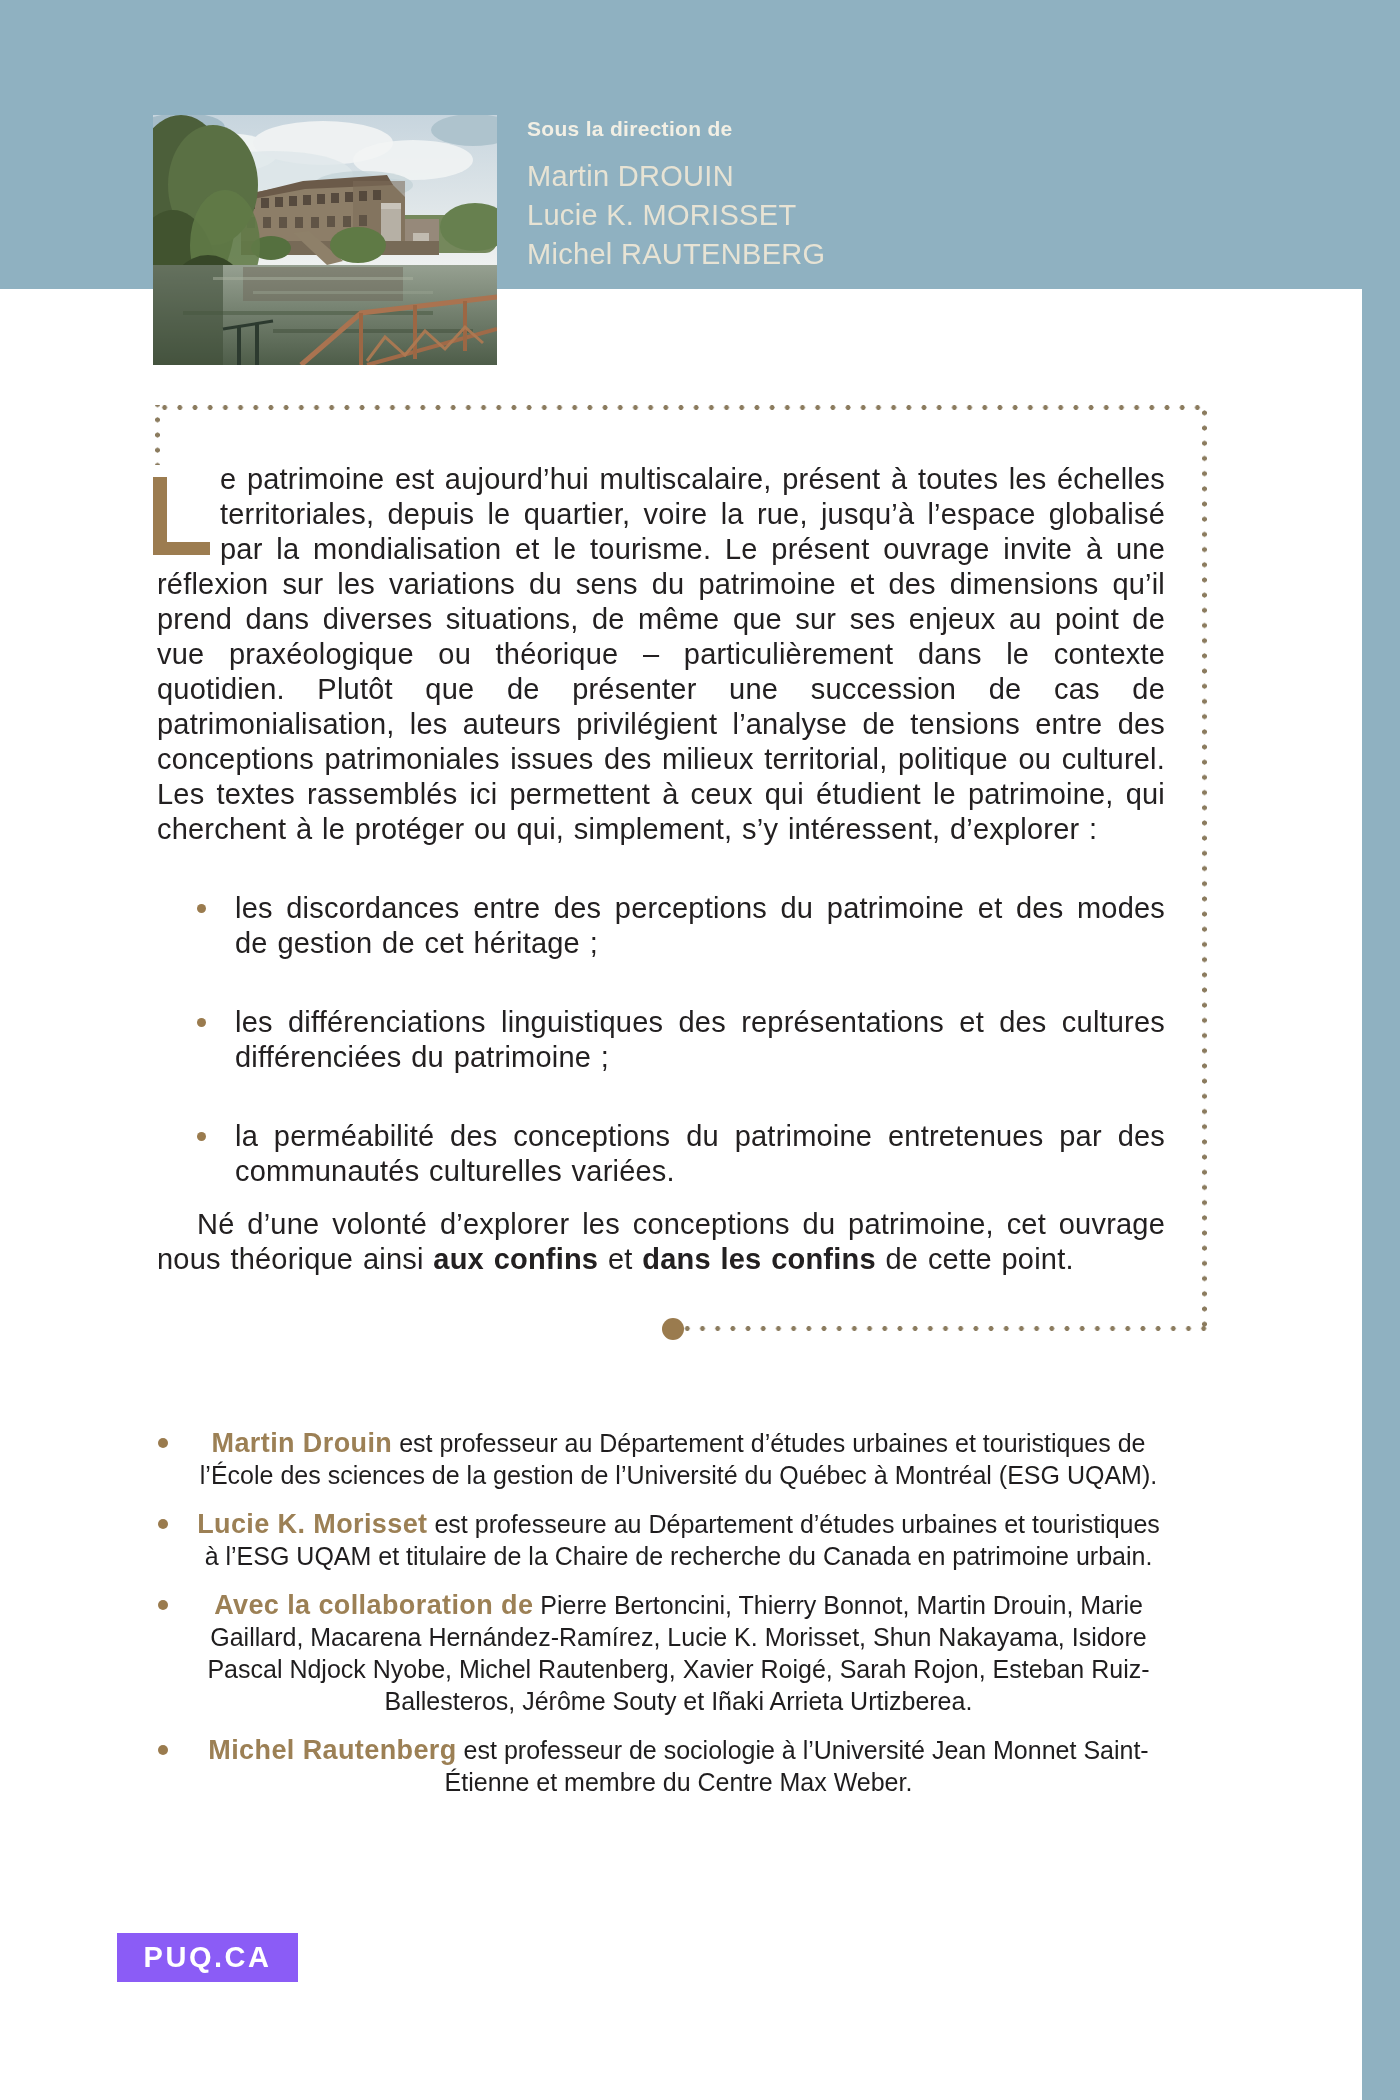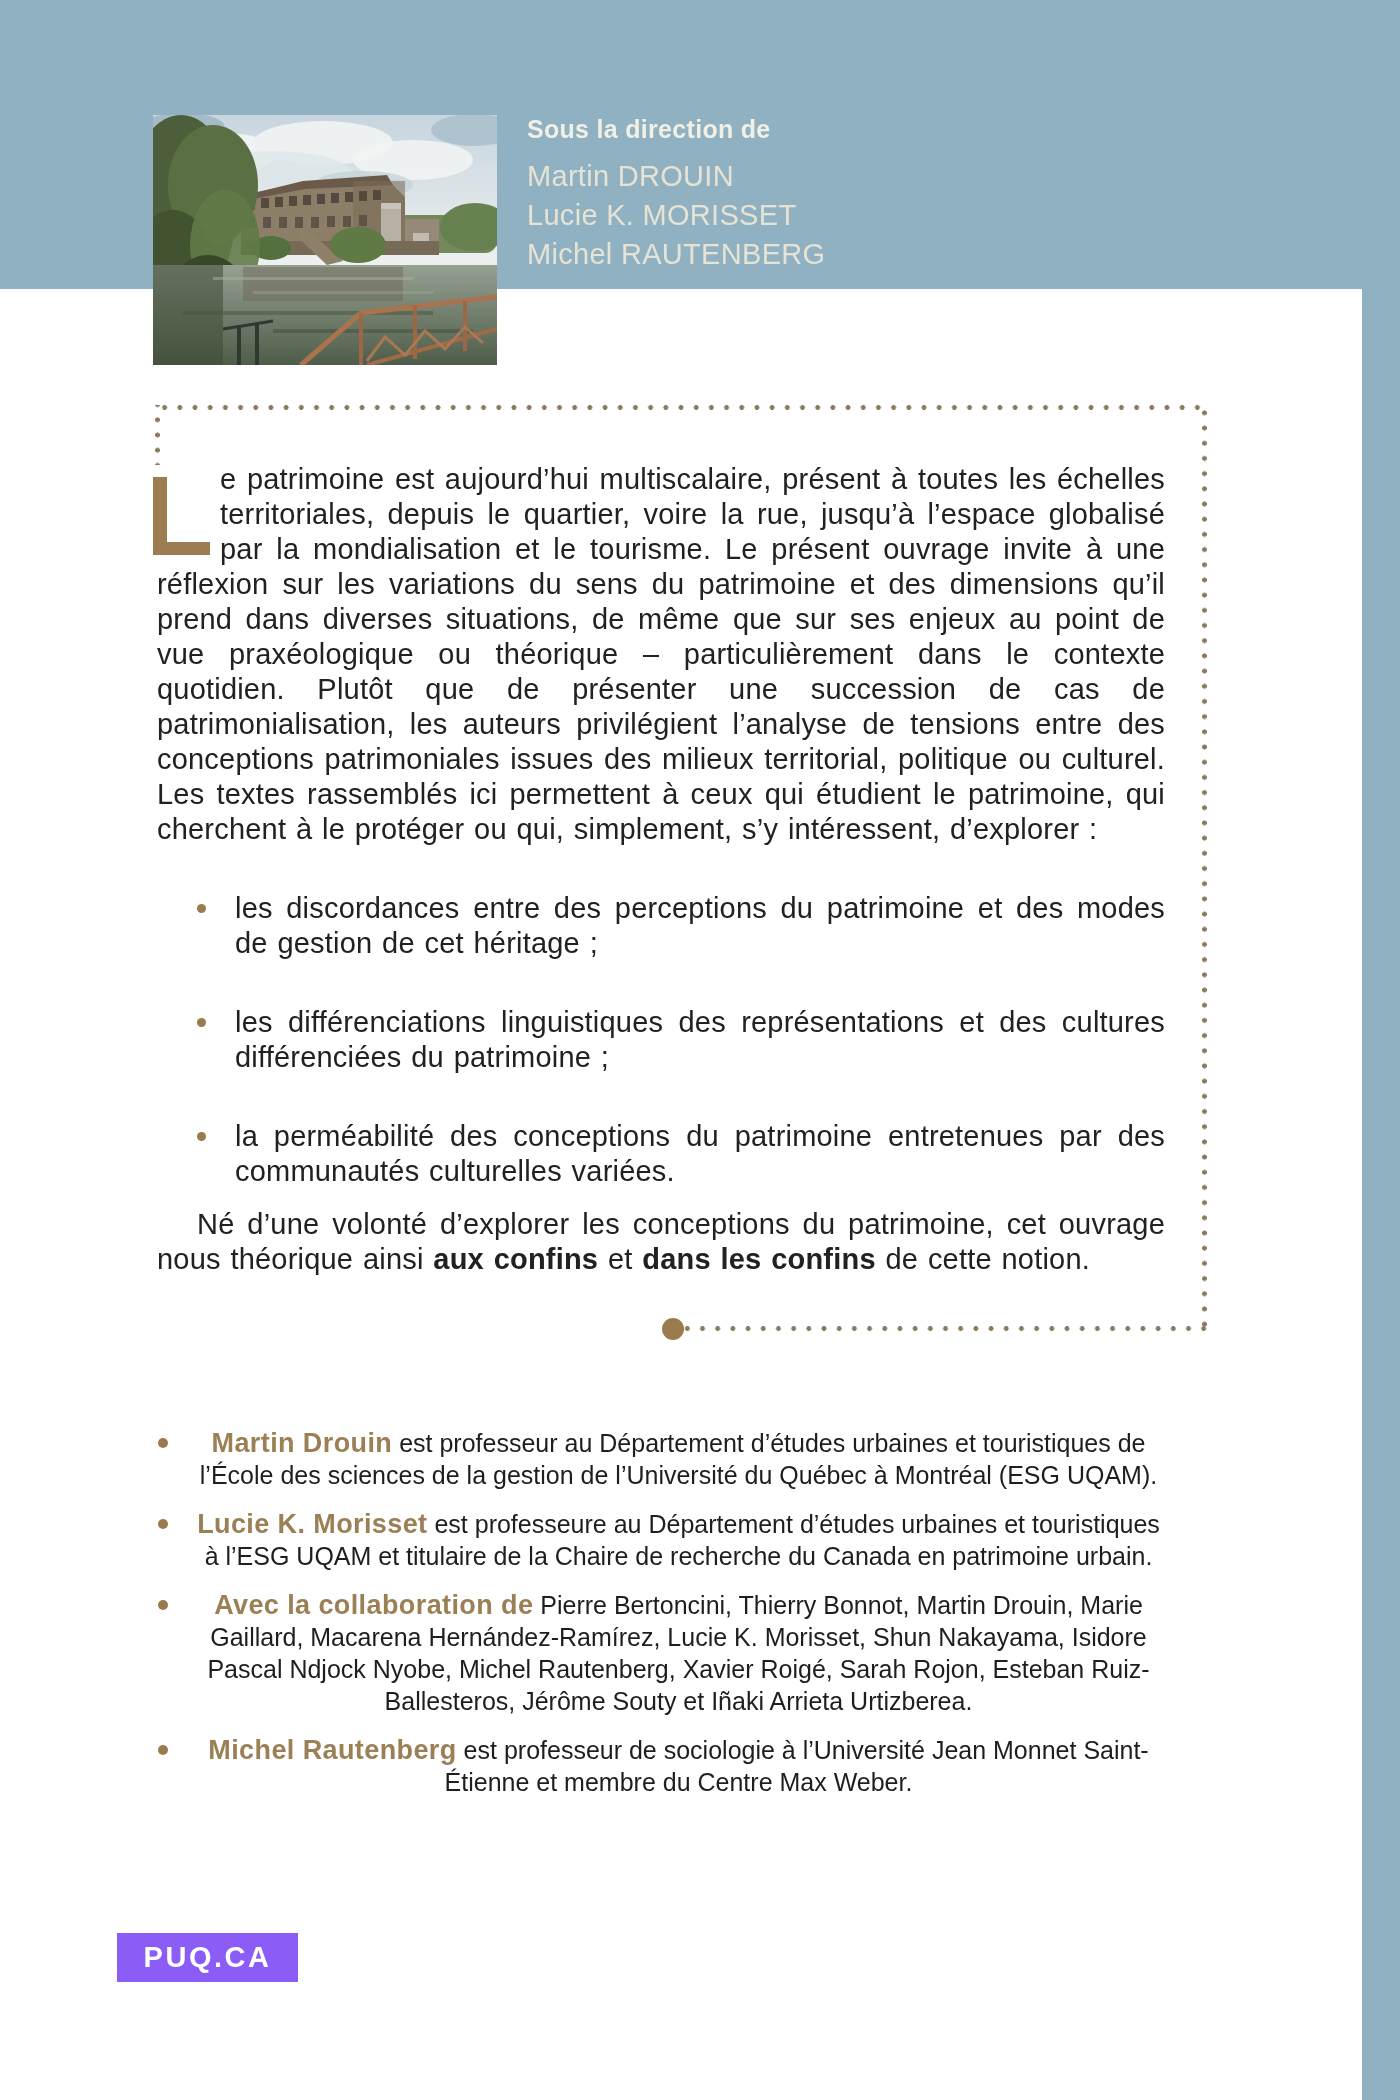--- a/index.html
+++ b/index.html
@@ -11,21 +11,21 @@
   }
   
   .band-top{position:absolute;left:0;top:0;width:1400px;height:289px;background:#8FB1C1;}
   .band-right{position:absolute;left:1362px;top:0;width:38px;height:2100px;background:#8FB1C1;}
 
   
   .photo{position:absolute;left:153px;top:115px;width:344px;height:250px;display:block;}
 
   
   .direction{position:absolute;left:527px;top:112px;}
-  .direction-title{font-size:25px;font-weight:bold;color:#F2EFE4;letter-spacing:.3px;margin:0 0 11px 0;line-height:34px;}
+  .direction-title{font-size:21px;font-weight:bold;color:#F2EFE4;letter-spacing:.3px;margin:0 0 11px 0;line-height:34px;}
   .editor{font-size:29px;color:#E7E3D4;line-height:39px;letter-spacing:.3px;}
 
   
   .dot-h{position:absolute;height:5px;background-image:radial-gradient(circle,#8B7B5E 2.2px,rgba(139,123,94,0) 2.7px);background-size:15.2px 5px;background-repeat:repeat-x;background-position:center;}
   .dot-v{position:absolute;width:5px;background-image:radial-gradient(circle,#8B7B5E 2.2px,rgba(139,123,94,0) 2.7px);background-size:5px 15.2px;background-repeat:repeat-y;background-position:center;}
   .frame-top{left:155px;top:405px;width:1052px;}
   .frame-left{left:155px;top:405px;height:60px;}
   .frame-right{left:1202px;top:405px;height:927px;}
   .frame-bottom{left:684px;top:1326px;width:523px;}
   .accent-dot{position:absolute;left:662px;top:1318px;width:22px;height:22px;border-radius:50%;background:#9A7B4E;}
@@ -165,21 +165,21 @@
       <span class="dropcap-float">
           <span class="dropcap-glyph"></span>
           <span class="sr">L</span>
         </span><span>e patrimoine est aujourd’hui multiscalaire, présent à toutes les échelles territoriales, depuis le quartier, voire la rue, jusqu’à l’espace globalisé par la mondialisation et le tourisme. Le présent ouvrage invite à une réflexion sur les variations du sens du patrimoine et des dimensions qu’il prend dans diverses situations, de même que sur ses enjeux au point de vue praxéologique ou théorique – particulièrement dans le contexte quotidien. Plutôt que de présenter une succession de cas de patrimonialisation, les auteurs privilégient l’analyse de tensions entre des conceptions patrimoniales issues des milieux territorial, politique ou culturel. Les textes rassemblés ici permettent à ceux qui étudient le patrimoine, qui cherchent à le protéger ou qui, simplement, s’y intéressent, d’explorer&nbsp;:</span>
     </p>
     <ul class="bullet-list">
       <li><span>les discordances entre des perceptions du patrimoine et des modes de gestion de cet héritage&nbsp;;</span></li>
       <li><span>les différenciations linguistiques des représentations et des cultures différenciées du patrimoine&nbsp;;</span></li>
       <li><span>la perméabilité des conceptions du patrimoine entretenues par des communautés culturelles variées.</span></li>
     </ul>
-    <p class="closing"><span>Né d’une volonté d’explorer les conceptions du patrimoine, cet ouvrage nous théorique ainsi </span><b>aux confins</b><span> et </span><b>dans les confins</b><span> de cette notion.</span></p>
+    <p class="closing"><span>Né d’une volonté d’explorer les conceptions du patrimoine, cet ouvrage nous théorique ainsi </span><b>aux confins</b><span> et </span><b>dans les confins</b><span> de cette point.</span></p>
   </div>
 
   <ul class="contributors">
     <li><span class="c-name">Martin Drouin</span><span> est professeur au Département d’études urbaines et touristiques de l’École des sciences de la gestion de l’Université du Québec à Montréal (ESG UQAM).</span></li>
     <li><span class="c-name">Lucie K. Morisset</span><span> est professeure au Département d’études urbaines et touristiques à l’ESG UQAM et titulaire de la Chaire de recherche du Canada en patrimoine urbain.</span></li>
     <li><span class="c-name">Avec la collaboration de</span><span> Pierre Bertoncini, Thierry Bonnot, Martin Drouin, Marie Gaillard, Macarena Hernández-Ramírez, Lucie K. Morisset, Shun Nakayama, Isidore Pascal Ndjock Nyobe, Michel Rautenberg, Xavier Roigé, Sarah Rojon, Esteban Ruiz-Ballesteros, Jérôme Souty et Iñaki Arrieta Urtizberea.</span></li>
     <li><span class="c-name">Michel Rautenberg</span><span> est professeur de sociologie à l’Université Jean Monnet Saint-Étienne et membre du Centre Max Weber.</span></li>
   </ul>
 
   <a class="puq" href="#">PUQ.CA</a>

